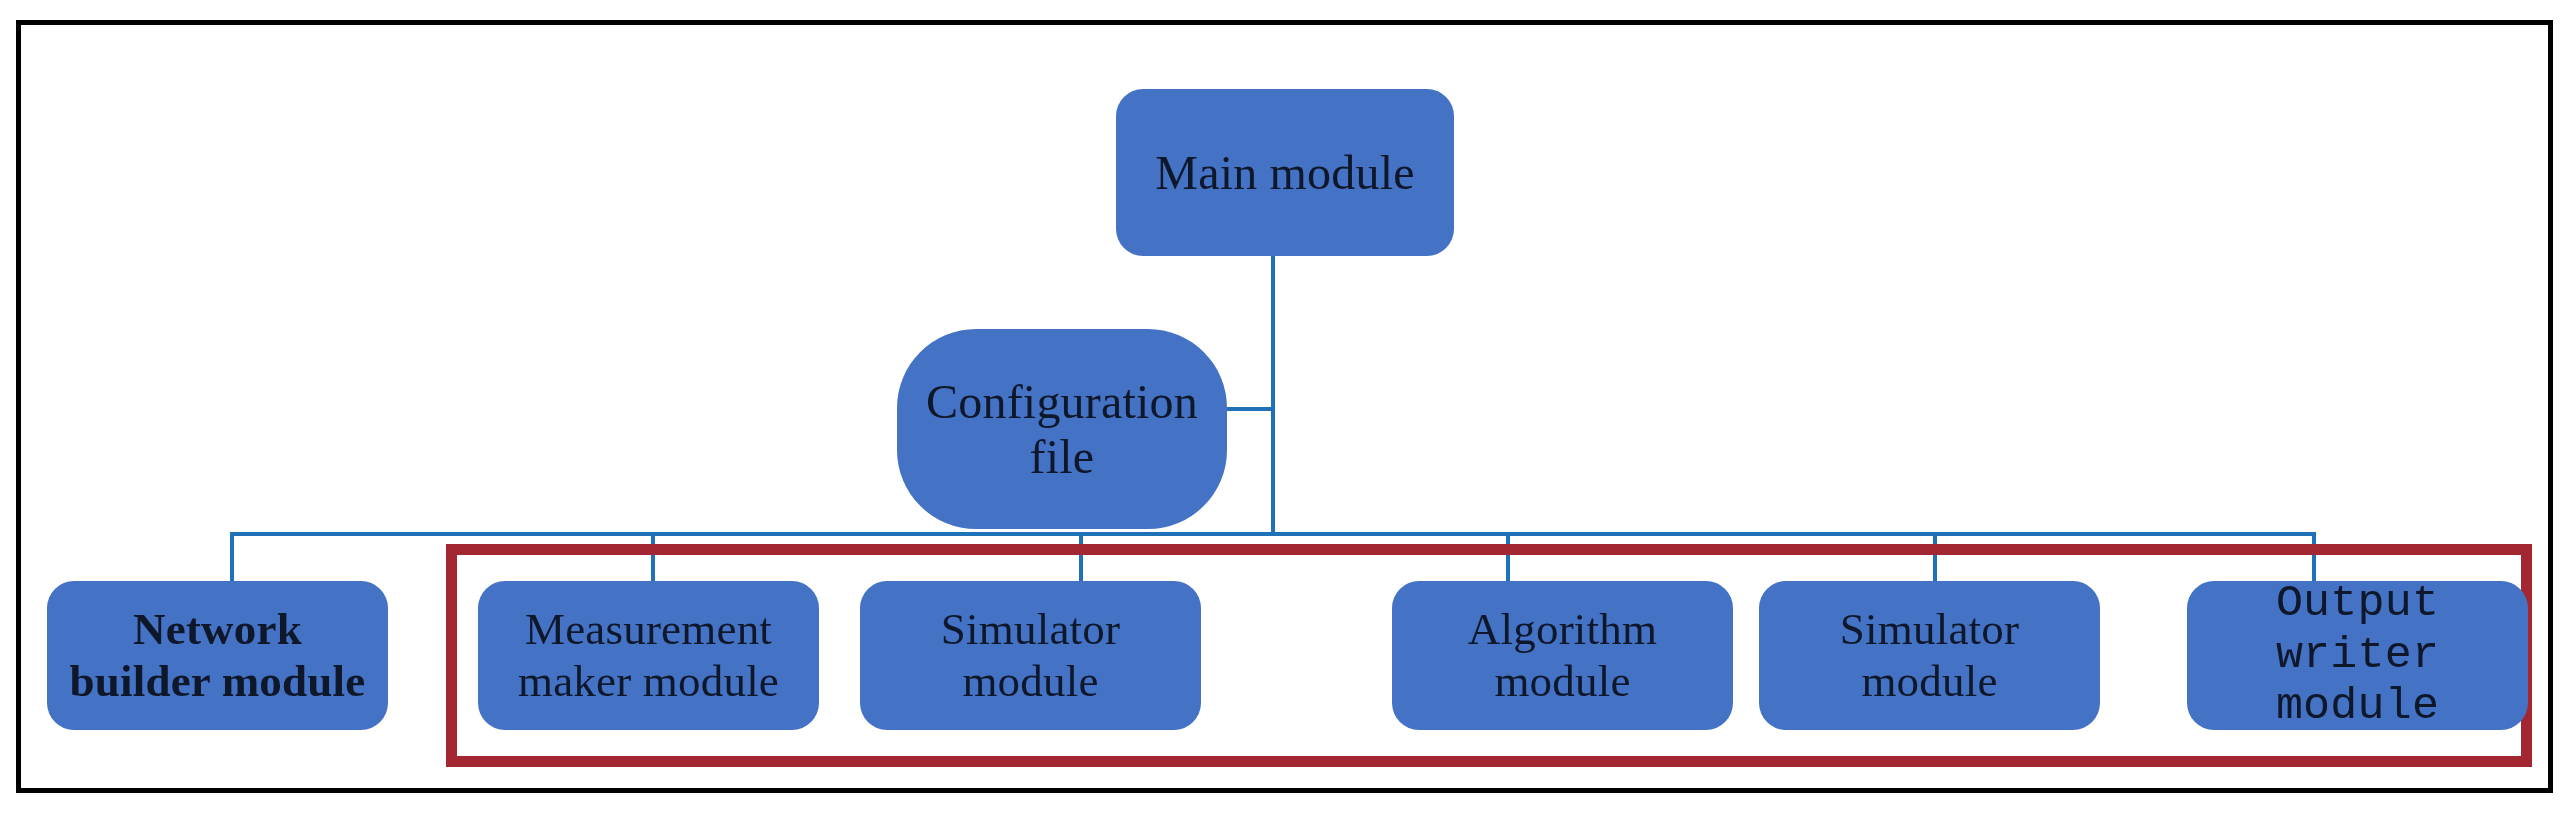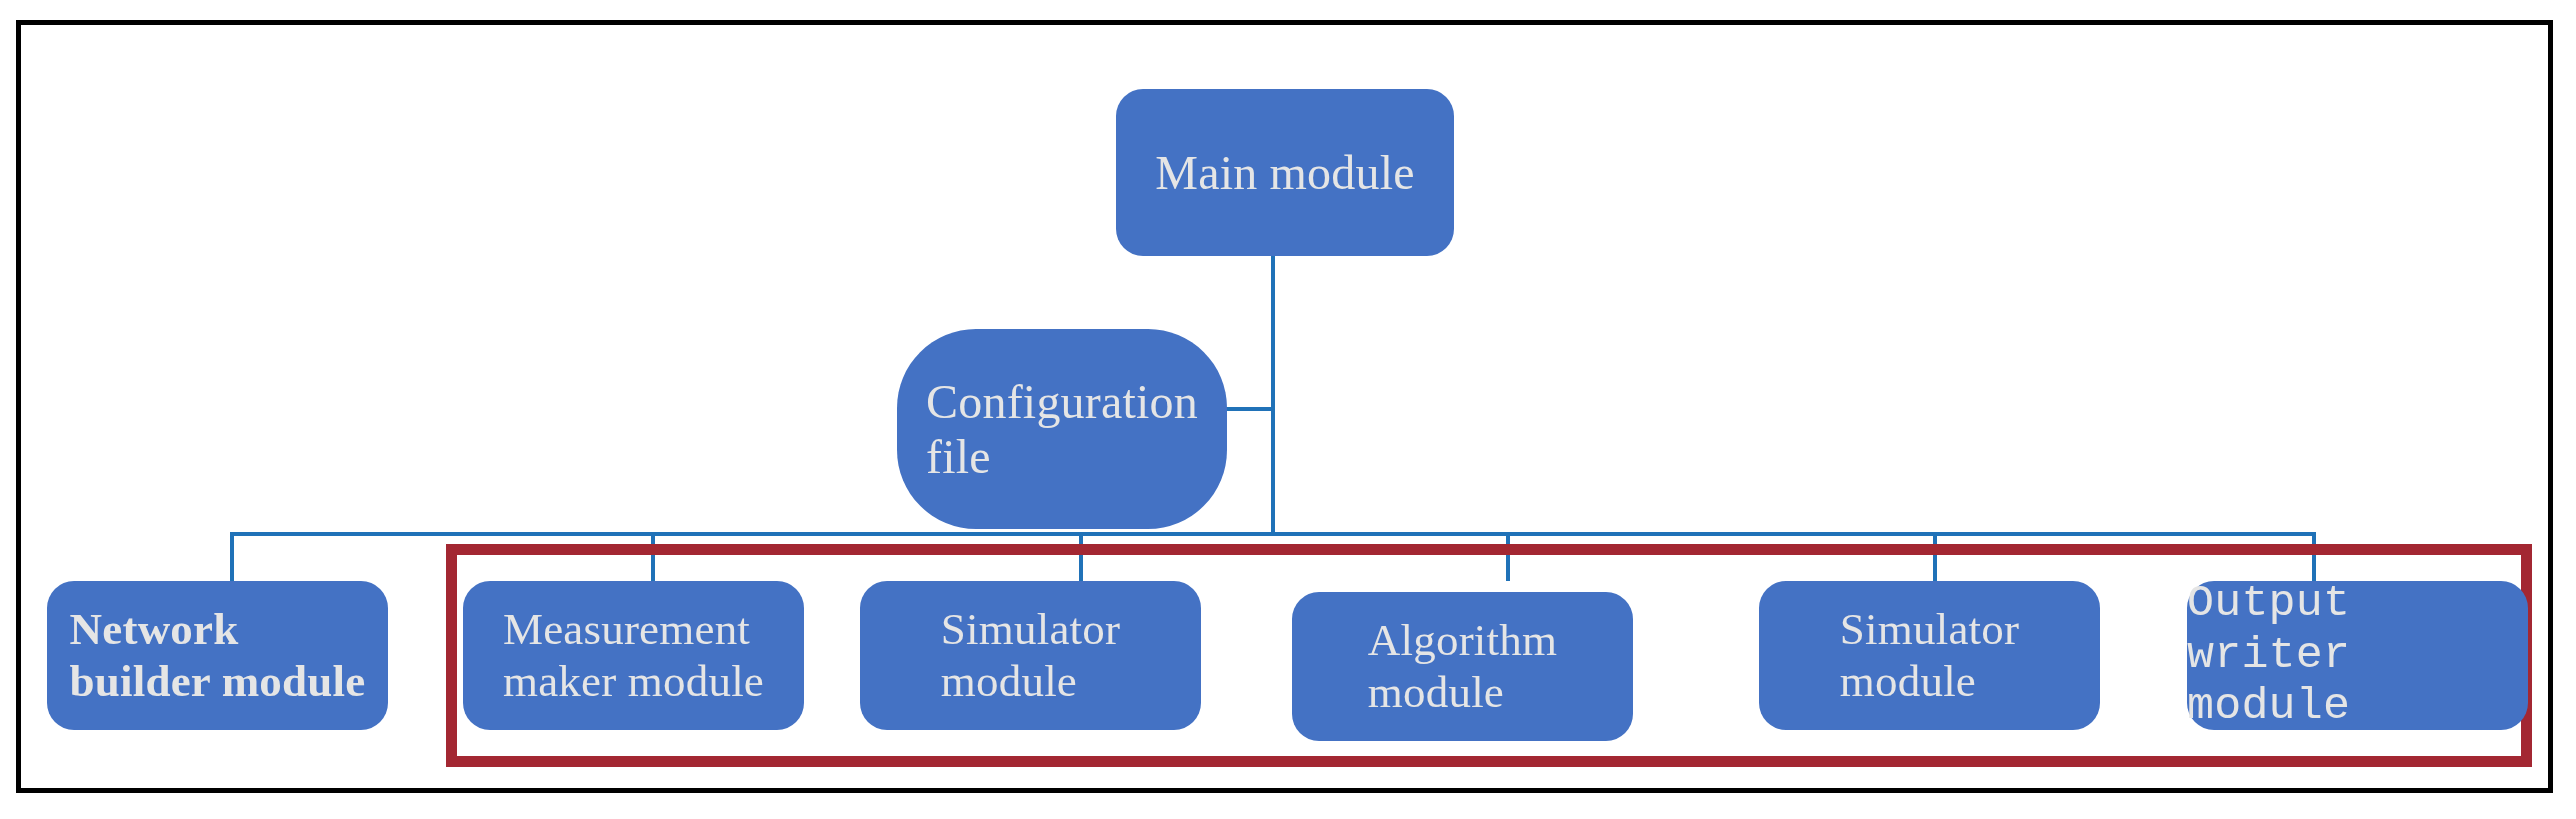--- a/index.html
+++ b/index.html
@@ -60,25 +60,25 @@
     position: absolute;
     background: #2072b8;
     height: 3.9px;
     z-index: 1;
   }
 
   
   .node {
     position: absolute;
     background: #4472c4;
-    color: #e5e5e5;
+    color: #0f172a;
     display: flex;
     align-items: center;
     justify-content: center;
-    text-align: left;
+    text-align: center;
     line-height: 1.15;
     box-sizing: border-box;
     z-index: 4;
     white-space: pre-line;
     letter-spacing: 0.2px;
   }
 
   #node-main {
     left: 1116px;
     top: 89px;
@@ -99,23 +99,23 @@
 
   .node-bottom {
     top: 581px;
     width: 341px;
     height: 149px;
     border-radius: 27px;
     font-size: 45px;
   }
 
   #node-network  { left: 47px; font-weight: bold;   }
-  #node-measure  { left: 463px;  }
+  #node-measure  { left: 478px;  }
   #node-simulator{ left: 860px; }
-  #node-algorithm{ left: 1292px; margin-top: 11px; }
+  #node-algorithm{ left: 1392px; }
   #node-validator{ left: 1759px; }
   #node-output   { left: 2187px; font-family: Liberation Mono, monospace; }
 </style>
 </head>
 <body>
 
 <div id="figure">
 
   <div id="outer-frame"></div>
 

